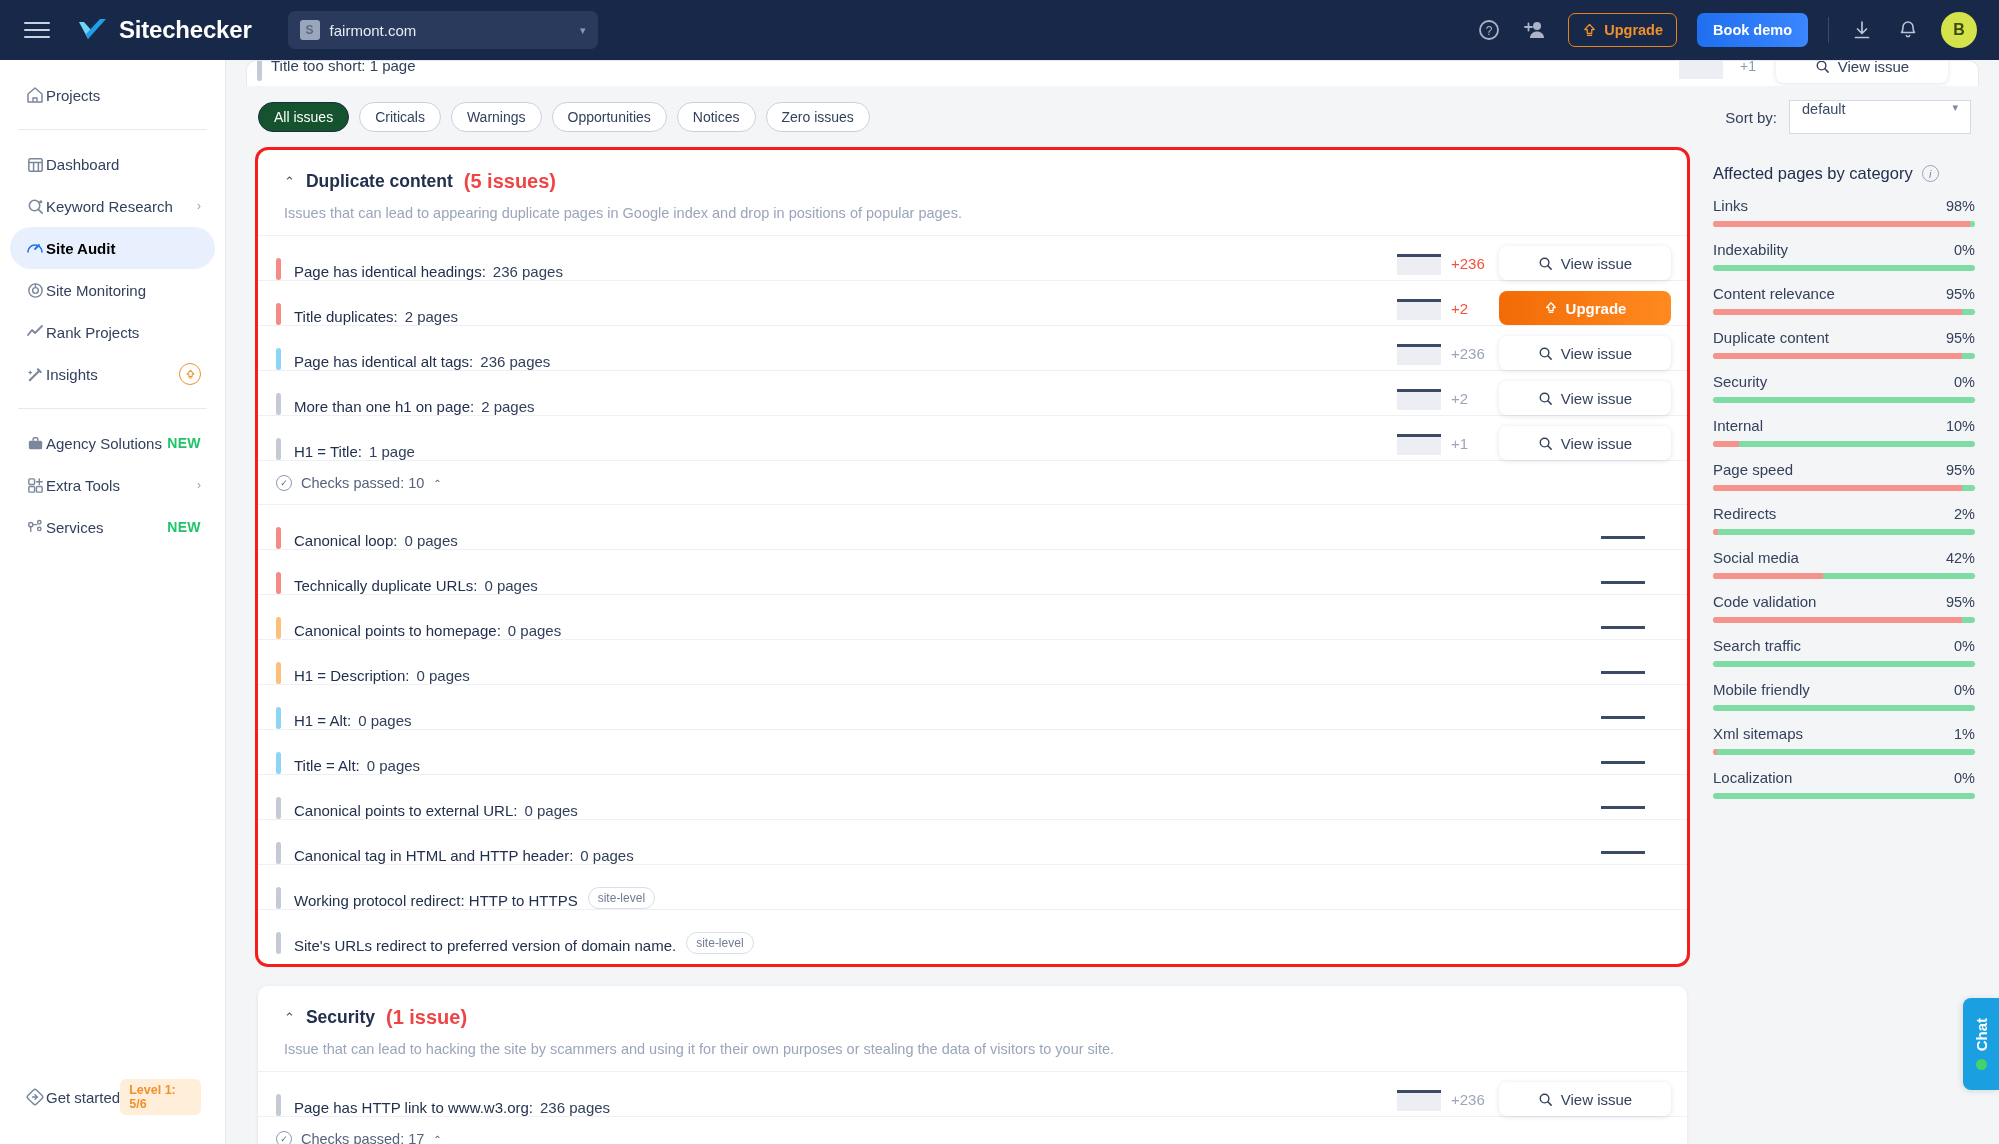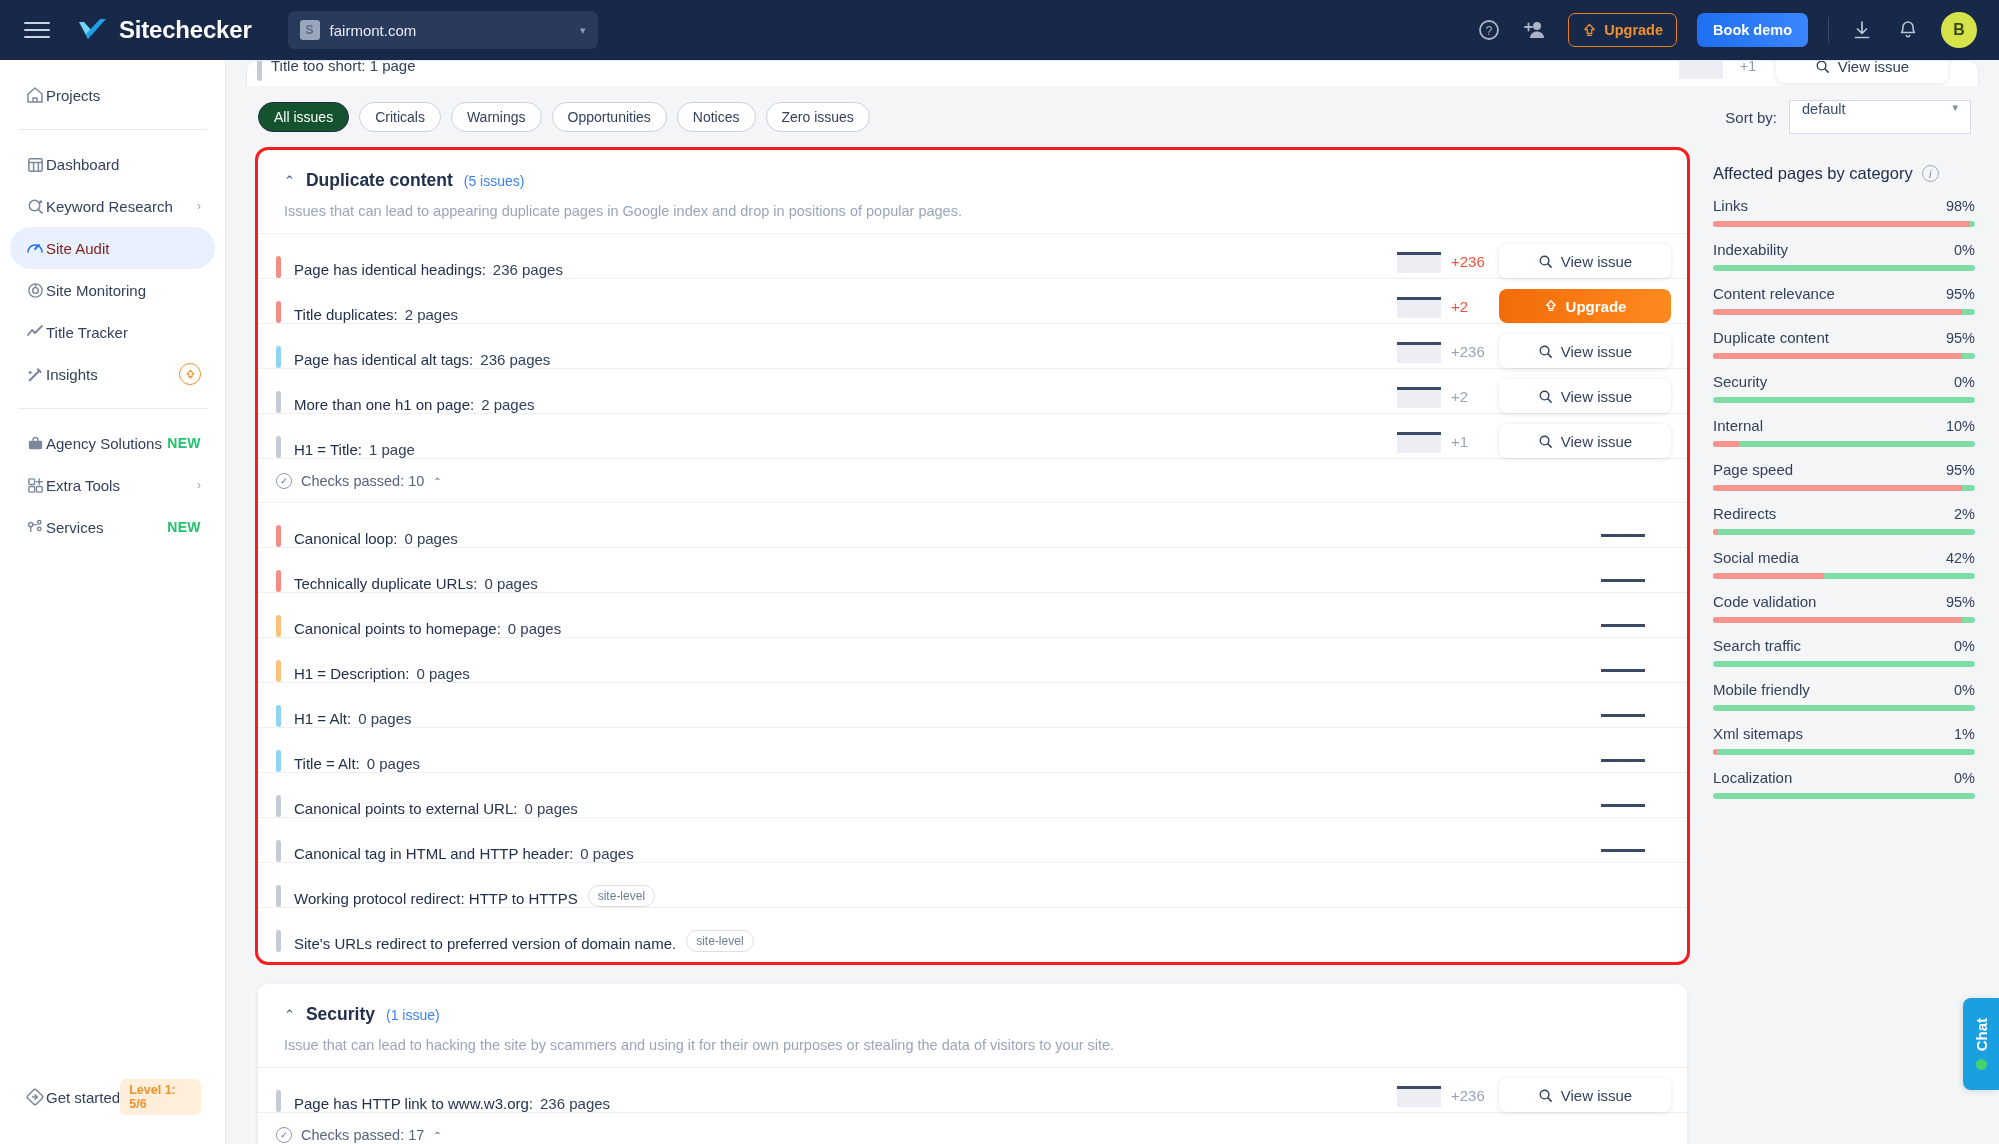--- a/index.html
+++ b/index.html
@@ -64,21 +64,21 @@
     border-right:1px solid #e7e9ef;
     display:flex; flex-direction:column; padding-top: 14px;
   }
   .nav-item {
     height:42px; margin: 0 10px; border-radius: 21px;
     display:flex; align-items:center; padding: 0 14px;
     color:#33415c; font-size:15px; cursor:pointer;
   }
   .nav-item .nv-ico { width:22px;height:22px;display:flex;align-items:center;justify-content:center;color:#7b879c; flex:0 0 22px;}
   .nav-item .nv-label { flex:1; white-space:nowrap; }
-  .nav-item.active { background:#e8f0fe; color:#7f1d1d; }
+  .nav-item.active { background:#e8f0fe; color:#000000;font-weight:bold; }
   .nav-item.active .nv-ico { color:#1f6ff0; }
   .chev { color:#9aa5b9; font-size:12px; }
   .badge-new { color:#1fc36a; font-size:14px; font-weight:800; letter-spacing:0.4px; }
   .nav-sep { height:1px; background:#e7e9ef; margin: 13px 18px; }
   .up-circle { width:22px;height:22px;border-radius:50%;border:1.5px solid #f0912c;color:#f0912c;
      display:flex;align-items:center;justify-content:center;font-size:11px;}
   .sb-bottom { margin-top:auto; padding: 0 0 26px; }
   .level-pill { background:#ffeeda; color:#f0912c; font-size:12.5px; font-weight:700; border-radius:6px; padding: 4px 9px;}
 
   
@@ -122,21 +122,21 @@
 
   
   .card {
     background:#fff; border-radius:10px; box-shadow: 0 1px 4px rgba(20,35,70,.07);
   }
   .card.highlight { outline: 3px solid #f51d1d; outline-offset: 0px; border-radius:10px; }
 
   .sec-head { display:flex; align-items:center; gap:11px; padding: 20px 24px 0 26px; }
   .sec-arrow { color:#46556f; font-size:13px; cursor:pointer; }
   .sec-title { font-size:17.5px; color:#22304d; font-weight:600; }
-  .sec-count { font-size:14px; color:#3b82f6; font-weight:400; }
+  .sec-count { font-size:20px; color:#ef4444; font-weight:700; }
   .sec-desc { padding: 12px 24px 14px 26px; color:#9aa5b9; font-size:14.5px; }
 
   .issue-row {
     display:flex; align-items:flex-end; height:45px; border-top:1px solid #eef0f4;
     padding-left: 18px; padding-right: 16px;
   }
   .sev { width:5px; height:22px; border-radius:3px; margin-right:13px; flex:0 0 5px; }
   .sev.crit { background:#f58b84; }
   .sev.warn { background:#fbc07a; }
   .sev.opp  { background:#8ed4f6; }
@@ -324,21 +324,21 @@
       </span>
       <span class="nv-label">Site Monitoring</span>
     </div>
 
     <div class="nav-item">
       <span class="nv-ico">
         <svg width="20" height="20" viewBox="0 0 20 20">
             <path d="M3 13l4-5 3 3 7-7" fill="none" stroke="currentColor" stroke-width="1.8" stroke-linecap="round" stroke-linejoin="round"></path>
           </svg>
       </span>
-      <span class="nv-label">Title Tracker</span>
+      <span class="nv-label">Rank Projects</span>
     </div>
 
     <div class="nav-item">
       <span class="nv-ico">
         <svg width="19" height="19" viewBox="0 0 20 20">
             <path d="M4 16L14 6" stroke="currentColor" stroke-width="2.2" stroke-linecap="round"></path>
             <path d="M12.5 4.5l3 3" stroke="currentColor" stroke-width="2.2" stroke-linecap="round"></path>
             <path d="M4.5 5.5l.8 1.7 1.7.8-1.7.8-.8 1.7-.8-1.7L2 8l1.7-.8z" fill="currentColor"></path>
           </svg>
       </span>

